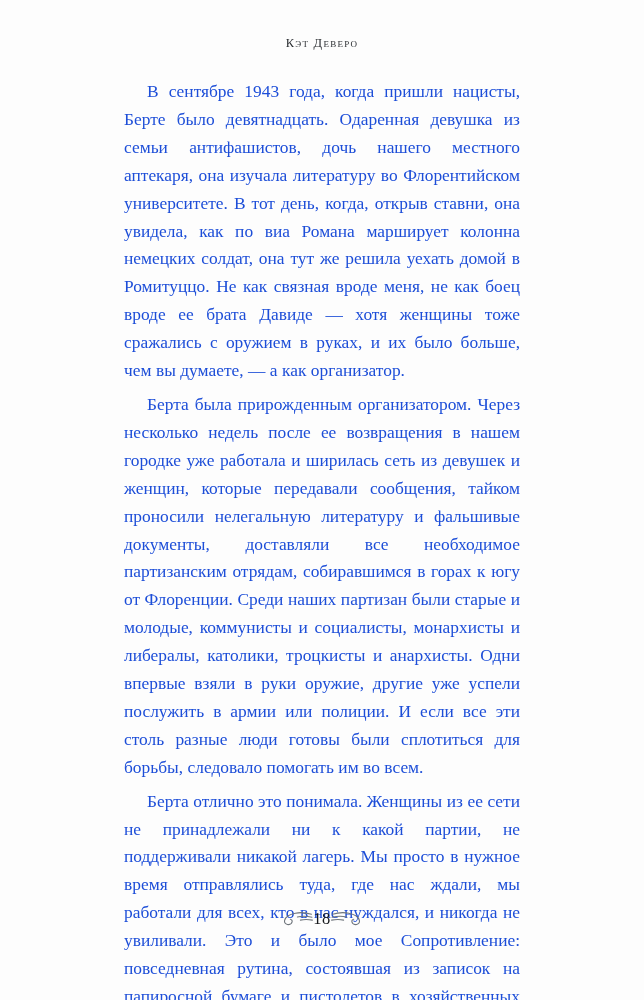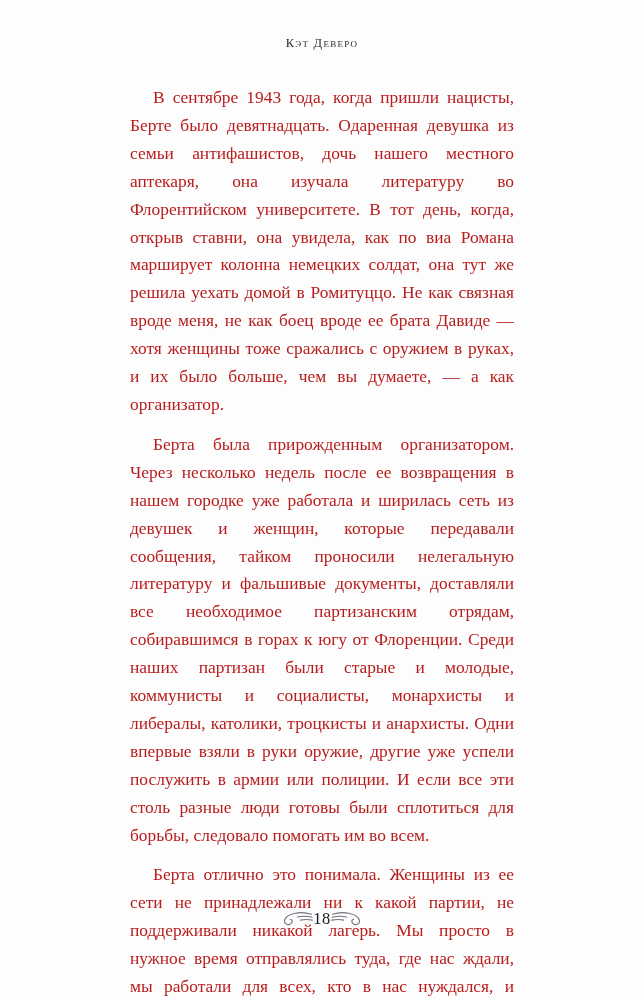--- a/index.html
+++ b/index.html
@@ -40,26 +40,26 @@
 
   
   .text-block {
     position: absolute;
     top: 72px;
     left: 118px;
     width: 408px;
   }
 
   .para {
-    margin: 12px;
+    margin: 6px;
     text-align: justify;
     text-justify: inter-word;
     font-size: 17.4px;
     line-height: 27.9px;
-    color: #b91c1c;
+    color: #1d4ed8;
     text-indent: 23px;
     hyphens: manual;
     word-spacing: 0.1px;
   }
 
   
   .folio {
     position: absolute;
     left: 0;
     top: 910px;

